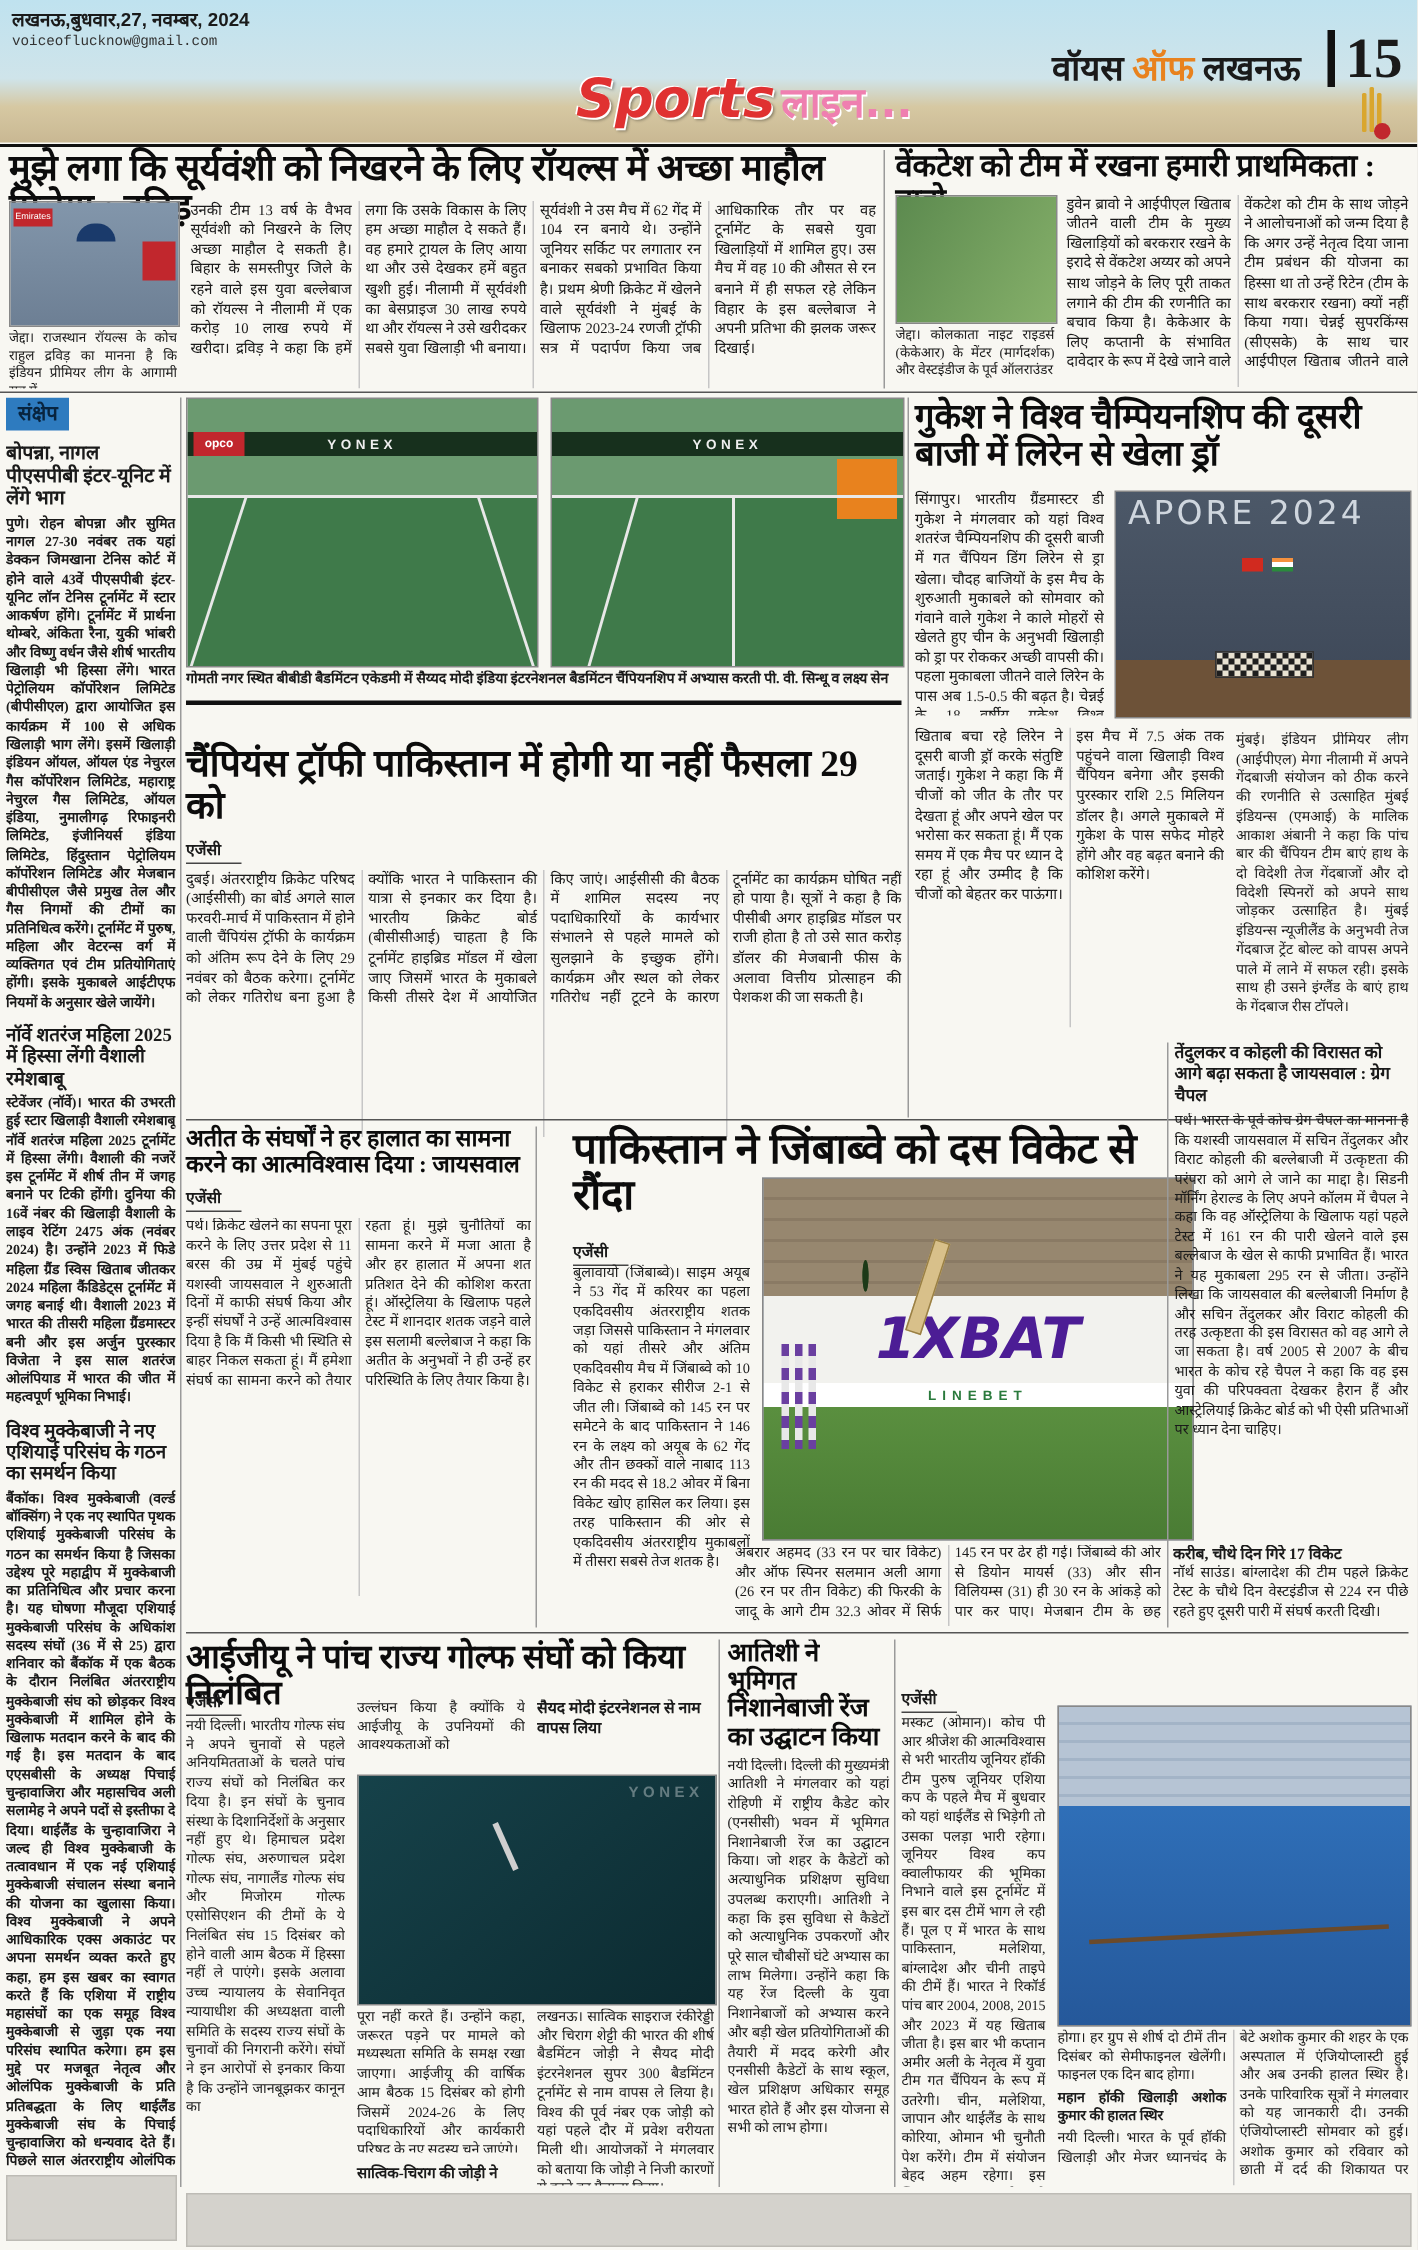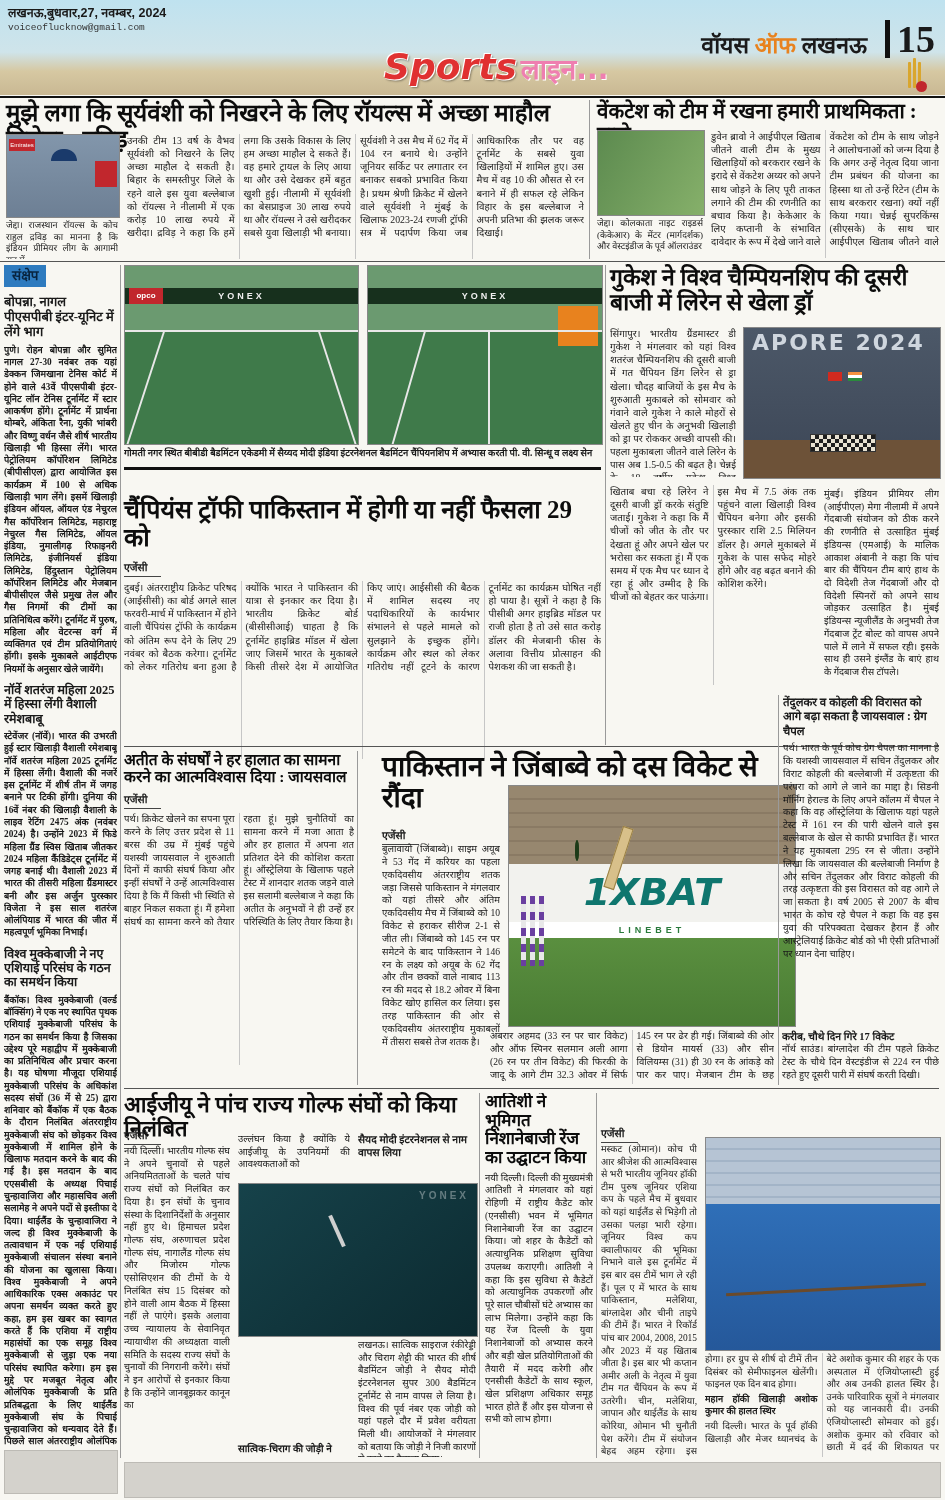--- a/index.html
+++ b/index.html
@@ -140,21 +140,21 @@
       <span class="fig" style="left:150px;top:58px"><i class="h" style="background:#6a4630"></i><i class="t" style="width:20px;height:24px;background:#f0d23c"></i><i class="t" style="width:18px;height:10px;background:#20242c;margin-top:0"></i></span>
     </div>
     <div class="abs caption" style="left:0;top:182px;width:477px;height:15px;font-weight:bold;font-size:9.5px">गोमती नगर स्थित बीबीडी बैडमिंटन एकेडमी में सैय्यद मोदी इंडिया इंटरनेशनल बैडमिंटन चैंपियनशिप में अभ्यास करती पी. वी. सिन्धू व लक्ष्य सेन</div>
   </div>
   <div class="hr" style="left:124px;top:467px;width:477px;height:3px"></div>
 
   <div class="abs" style="left:610px;top:265px;width:329px;height:425px">
     <div class="hl" style="font-size:23px">गुकेश ने विश्व चैम्पियनशिप की दूसरी बाजी में लिरेन से खेला ड्रॉ</div>
     <div class="abs body" style="left:0;top:62px;width:126px;height:150px;font-size:9.8px">सिंगापुर। भारतीय ग्रैंडमास्टर डी गुकेश ने मंगलवार को यहां विश्व शतरंज चैम्पियनशिप की दूसरी बाजी में गत चैंपियन डिंग लिरेन से ड्रा खेला। चौदह बाजियों के इस मैच के शुरुआती मुकाबले को सोमवार को गंवाने वाले गुकेश ने काले मोहरों से खेलते हुए चीन के अनुभवी खिलाड़ी को ड्रा पर रोककर अच्छी वापसी की। पहला मुकाबला जीतने वाले लिरेन के पास अब 1.5-0.5 की बढ़त है। चेन्नई के 18 वर्षीय गुकेश विश्व चैम्पियनशिप मैच में जीत दर्ज करने वाले सबसे युवा खिलाड़ी बनना चाहेंगे।</div>
     <div class="photo" style="left:133px;top:62px;width:196px;height:150px;background:linear-gradient(#4c5868,#3c4656)">
-      <span class="abs" style="left:8px;top:2px;color:#cfd6de;font-family:'DejaVu Sans',sans-serif;font-weight:bold;font-size:22px;letter-spacing:2px">APORE 2024</span>
+      <span class="abs" style="left:8px;top:2px;color:#cfd6de;font-family:'DejaVu Sans',sans-serif;font-weight:normal;font-size:22px;letter-spacing:2px">APORE 2024</span>
       <span class="flag" style="left:84px;top:44px;background:#d12a1f"></span>
       <span class="flag" style="left:104px;top:44px;background:linear-gradient(#f5913e 0 33%,#fff 33% 66%,#2a8a3c 66%)"></span>
       <span class="abs" style="left:0;bottom:0;width:196px;height:38px;background:#6d5238"></span>
       <span class="abs" style="left:66px;bottom:26px;width:64px;height:16px;background:repeating-conic-gradient(#1e1e1e 0 25%,#e8e2d2 0 50%);background-size:8px 8px;border:1px solid #333"></span>
       <span class="fig" style="left:22px;top:34px"><i class="h" style="width:14px;height:14px;background:#23201e"></i><i class="t" style="width:42px;height:56px;background:#1d2c4e"></i></span>
       <span class="fig" style="left:148px;top:40px"><i class="h" style="width:13px;height:13px;background:#3a2a20"></i><i class="t" style="width:36px;height:50px;background:#27364e"></i></span>
     </div>
     <div class="abs body cols2" style="left:0;top:220px;width:206px;height:200px;font-size:9.8px">खिताब बचा रहे लिरेन ने दूसरी बाजी ड्रॉ करके संतुष्टि जताई। गुकेश ने कहा कि मैं चीजों को जीत के तौर पर देखता हूं और अपने खेल पर भरोसा कर सकता हूं। मैं एक समय में एक मैच पर ध्यान दे रहा हूं और उम्मीद है कि चीजों को बेहतर कर पाऊंगा। इस मैच में 7.5 अंक तक पहुंचने वाला खिलाड़ी विश्व चैंपियन बनेगा और इसकी पुरस्कार राशि 2.5 मिलियन डॉलर है। अगले मुकाबले में गुकेश के पास सफेद मोहरे होंगे और वह बढ़त बनाने की कोशिश करेंगे।</div>
     <div class="abs" style="left:214px;top:220px;width:115px;height:200px;overflow:hidden">
       <div class="body" style="font-size:9.5px;margin-top:3px">मुंबई। इंडियन प्रीमियर लीग (आईपीएल) मेगा नीलामी में अपने गेंदबाजी संयोजन को ठीक करने की रणनीति से उत्साहित मुंबई इंडियन्स (एमआई) के मालिक आकाश अंबानी ने कहा कि पांच बार की चैंपियन टीम बाएं हाथ के दो विदेशी तेज गेंदबाजों और दो विदेशी स्पिनरों को अपने साथ जोड़कर उत्साहित है। मुंबई इंडियन्स न्यूजीलैंड के अनुभवी तेज गेंदबाज ट्रेंट बोल्ट को वापस अपने पाले में लाने में सफल रही। इसके साथ ही उसने इंग्लैंड के बाएं हाथ के गेंदबाज रीस टॉपले।</div>
@@ -175,21 +175,21 @@
     <div class="body cols2" style="margin-top:4px;height:252px;font-size:9.6px">पर्थ। क्रिकेट खेलने का सपना पूरा करने के लिए उत्तर प्रदेश से 11 बरस की उम्र में मुंबई पहुंचे यशस्वी जायसवाल ने शुरुआती दिनों में काफी संघर्ष किया और इन्हीं संघर्षों ने उन्हें आत्मविश्वास दिया है कि मैं किसी भी स्थिति से बाहर निकल सकता हूं। मैं हमेशा संघर्ष का सामना करने को तैयार रहता हूं। मुझे चुनौतियों का सामना करने में मजा आता है और हर हालात में अपना शत प्रतिशत देने की कोशिश करता हूं। ऑस्ट्रेलिया के खिलाफ पहले टेस्ट में शानदार शतक जड़ने वाले इस सलामी बल्लेबाज ने कहा कि अतीत के अनुभवों ने ही उन्हें हर परिस्थिति के लिए तैयार किया है।</div>
   </div>
   <div class="vr" style="left:357px;top:751px;height:334px"></div>
 
   <div class="abs" style="left:382px;top:751px;width:413px;height:334px">
     <div class="hl" style="font-size:28px;width:405px;line-height:1.12">पाकिस्तान ने जिंबाब्वे को दस विकेट से रौंदा</div>
     <div class="abs" style="left:0;top:74px"><span class="byline">एजेंसी</span></div>
     <div class="abs body" style="left:0;top:92px;width:118px;height:240px;font-size:9.6px">बुलावायो (जिंबाब्वे)। साइम अयूब ने 53 गेंद में करियर का पहला एकदिवसीय अंतरराष्ट्रीय शतक जड़ा जिससे पाकिस्तान ने मंगलवार को यहां तीसरे और अंतिम एकदिवसीय मैच में जिंबाब्वे को 10 विकेट से हराकर सीरीज 2-1 से जीत ली। जिंबाब्वे को 145 रन पर समेटने के बाद पाकिस्तान ने 146 रन के लक्ष्य को अयूब के 62 गेंद और तीन छक्कों वाले नाबाद 113 रन की मदद से 18.2 ओवर में बिना विकेट खोए हासिल कर लिया। इस तरह पाकिस्तान की ओर से एकदिवसीय अंतरराष्ट्रीय मुकाबलों में तीसरा सबसे तेज शतक है।</div>
     <div class="photo" style="left:126px;top:34px;width:286px;height:240px">
       <span class="abs" style="left:0;top:0;width:286px;height:78px;background:repeating-linear-gradient(#97876f 0 12px,#8a7a64 12px 14px)"></span>
-      <span class="abs" style="left:0;top:78px;width:286px;height:58px;background:#f2f2ee;color:#0f766e;font-family:'DejaVu Sans',sans-serif;font-weight:bold;font-style:italic;font-size:38px;text-align:center;line-height:56px">1XBAT</span>
+      <span class="abs" style="left:0;top:78px;width:286px;height:58px;background:#f2f2ee;color:#4c1d95;font-family:'DejaVu Sans',sans-serif;font-weight:bold;font-style:italic;font-size:38px;text-align:center;line-height:56px">1XBAT</span>
       <span class="abs" style="left:0;top:136px;width:286px;height:16px;background:#fff;color:#2a7a3c;font-family:'Liberation Sans',sans-serif;font-weight:bold;font-size:9px;letter-spacing:4px;text-align:center;line-height:16px">LINEBET</span>
       <span class="abs" style="left:0;top:152px;width:286px;height:88px;background:linear-gradient(#5a8f3f,#4a7c34)"></span>
       <span class="abs" style="left:12px;top:110px;width:5px;height:70px;background:repeating-linear-gradient(#6a3fa0 0 8px,#e8e8e8 8px 16px)"></span>
       <span class="abs" style="left:21px;top:110px;width:5px;height:70px;background:repeating-linear-gradient(#6a3fa0 0 8px,#e8e8e8 8px 16px)"></span>
       <span class="abs" style="left:30px;top:110px;width:5px;height:70px;background:repeating-linear-gradient(#6a3fa0 0 8px,#e8e8e8 8px 16px)"></span>
       <span class="fig" style="left:66px;top:56px"><i class="h" style="width:14px;height:14px;background:#27491f;border:2px solid #1d3a18"></i><i class="t" style="width:34px;height:56px;background:#2f7a4f"></i><i class="t" style="width:30px;height:52px;background:#e8e6dc;margin-top:2px"></i></span>
       <span class="abs" style="left:104px;top:40px;width:9px;height:62px;background:#d8c08a;border:1px solid #9a8045;transform:rotate(18deg)"></span>
       <span class="fig" style="left:218px;top:96px"><i class="h" style="background:#5a3826"></i><i class="t" style="width:34px;height:34px;background:#d23232"></i><i class="t" style="width:30px;height:26px;background:#c02a2a;margin-top:2px"></i></span>
     </div>
   </div>
@@ -214,20 +214,21 @@
     <div class="abs" style="left:0;top:32px"><span class="byline">एजेंसी</span></div>
     <div class="abs body" style="left:0;top:52px;width:106px;height:312px;font-size:9.5px">नयी दिल्ली। भारतीय गोल्फ संघ ने अपने चुनावों से पहले अनियमितताओं के चलते पांच राज्य संघों को निलंबित कर दिया है। इन संघों के चुनाव संस्था के दिशानिर्देशों के अनुसार नहीं हुए थे। हिमाचल प्रदेश गोल्फ संघ, अरुणाचल प्रदेश गोल्फ संघ, नागालैंड गोल्फ संघ और मिजोरम गोल्फ एसोसिएशन की टीमों के ये निलंबित संघ 15 दिसंबर को होने वाली आम बैठक में हिस्सा नहीं ले पाएंगे। इसके अलावा उच्च न्यायालय के सेवानिवृत न्यायाधीश की अध्यक्षता वाली समिति के सदस्य राज्य संघों के चुनावों की निगरानी करेंगे। संघों ने इन आरोपों से इनकार किया है कि उन्होंने जानबूझकर कानून का</div>
     <div class="abs body" style="left:114px;top:40px;width:112px;height:48px;font-size:9.5px">उल्लंघन किया है क्योंकि ये आईजीयू के उपनियमों की आवश्यकताओं को</div>
     <div class="abs subhead" style="left:234px;top:40px;width:118px;height:44px;overflow:hidden">सैयद मोदी इंटरनेशनल से नाम वापस लिया</div>
     <div class="photo" style="left:114px;top:90px;width:238px;height:152px;background:linear-gradient(140deg,#16424a,#0c2a30)">
       <span class="abs" style="right:8px;top:6px;color:rgba(255,255,255,.35);font-family:'Liberation Sans',sans-serif;font-weight:bold;letter-spacing:3px;font-size:10px">YONEX</span>
       <span class="fig" style="left:52px;top:26px"><i class="h" style="width:13px;height:13px;background:#6a4630"></i><i class="t" style="width:34px;height:52px;background:linear-gradient(120deg,#7a4fd0,#c24fd0,#e8e8e8)"></i><i class="t" style="width:28px;height:22px;background:#e8e8ea;margin-top:2px"></i></span>
       <span class="fig" style="left:140px;top:18px"><i class="h" style="width:13px;height:13px;background:#6a4630"></i><i class="t" style="width:34px;height:56px;background:linear-gradient(120deg,#9a5fd0,#e84f9a,#f0f0f0)"></i><i class="t" style="width:28px;height:22px;background:#e8e8ea;margin-top:2px"></i></span>
       <span class="abs" style="left:96px;top:30px;width:4px;height:34px;background:#cfcfcf;transform:rotate(-24deg)"></span>
     </div>
+    <div class="abs body" style="left:114px;top:246px;width:112px;height:96px;font-size:9.5px">पूरा नहीं करते हैं। उन्होंने कहा, जरूरत पड़ने पर मामले को मध्यस्थता समिति के समक्ष रखा जाएगा। आईजीयू की वार्षिक आम बैठक 15 दिसंबर को होगी जिसमें 2024-26 के लिए पदाधिकारियों और कार्यकारी परिषद के नए सदस्य चुने जाएंगे।</div>
     <div class="abs boldline" style="left:114px;top:348px;width:140px">सात्विक-चिराग की जोड़ी ने</div>
     <div class="abs body" style="left:234px;top:246px;width:118px;height:118px;font-size:9.5px">लखनऊ। सात्विक साइराज रंकीरेड्डी और चिराग शेट्टी की भारत की शीर्ष बैडमिंटन जोड़ी ने सैयद मोदी इंटरनेशनल सुपर 300 बैडमिंटन टूर्नामेंट से नाम वापस ले लिया है। विश्व की पूर्व नंबर एक जोड़ी को यहां पहले दौर में प्रवेश वरीयता मिली थी। आयोजकों ने मंगलवार को बताया कि जोड़ी ने निजी कारणों से हटने का फैसला किया।</div>
   </div>
   <div class="vr" style="left:479px;top:1093px;height:365px"></div>
 
   <div class="abs" style="left:485px;top:1093px;width:108px;height:365px;overflow:hidden">
     <div class="hl" style="font-size:17px">आतिशी ने भूमिगत निशानेबाजी रेंज का उद्घाटन किया</div>
     <div class="body" style="font-size:9.5px;margin-top:4px">नयी दिल्ली। दिल्ली की मुख्यमंत्री आतिशी ने मंगलवार को यहां रोहिणी में राष्ट्रीय कैडेट कोर (एनसीसी) भवन में भूमिगत निशानेबाजी रेंज का उद्घाटन किया। जो शहर के कैडेटों को अत्याधुनिक प्रशिक्षण सुविधा उपलब्ध कराएगी। आतिशी ने कहा कि इस सुविधा से कैडेटों को अत्याधुनिक उपकरणों और पूरे साल चौबीसों घंटे अभ्यास का लाभ मिलेगा। उन्होंने कहा कि यह रेंज दिल्ली के युवा निशानेबाजों को अभ्यास करने और बड़ी खेल प्रतियोगिताओं की तैयारी में मदद करेगी और एनसीसी कैडेटों के साथ स्कूल, खेल प्रशिक्षण अधिकार समूह भारत होते हैं और इस योजना से सभी को लाभ होगा।</div>
   </div>
   <div class="vr" style="left:596px;top:1093px;height:365px"></div>

